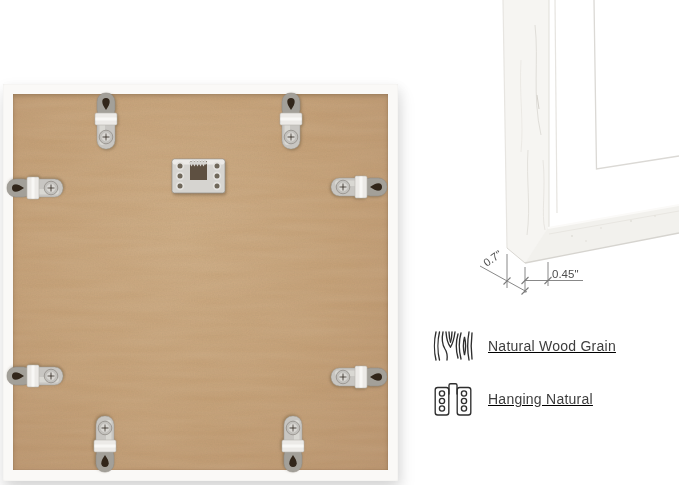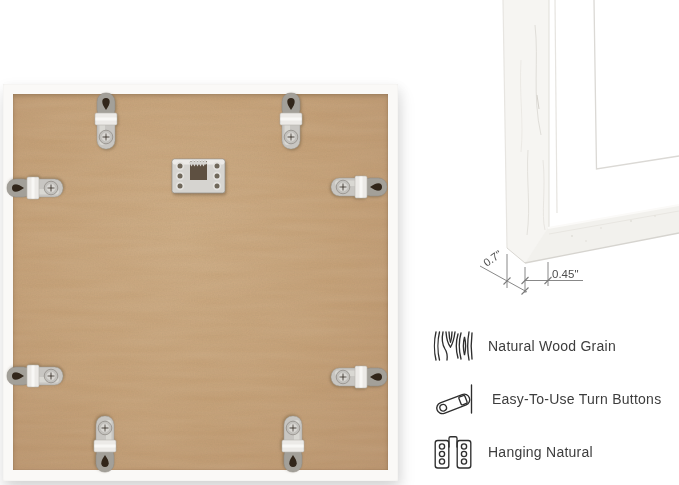--- a/index.html
+++ b/index.html
@@ -22,21 +22,21 @@
   .tb{position:absolute;width:24px;height:58px;
       filter:drop-shadow(1.5px 1.5px 1.5px rgba(70,55,30,.35));}
   .tb svg,.hanger svg{display:block;width:100%;height:100%;}
 
   
   .corner-detail{position:absolute;left:440px;top:0;width:239px;height:320px;}
   .dim-text{font-family:"Liberation Sans", sans-serif;fill:#4d4d4d;}
 
   
   .features{position:absolute;left:433px;top:329px;width:240px;margin:0;padding:0;list-style:none;}
-  .feature{display:flex;align-items:center;height:34px;margin-bottom:19px;}
+  .feature{display:flex;align-items:center;height:34px;margin-bottom:19px;text-decoration:underline;}
   .ficon{flex:0 0 40px;display:flex;align-items:center;justify-content:center;}
   .ficon svg{display:block;}
   .flabel{margin-left:15px;font-size:14px;letter-spacing:.25px;color:#3d3d3d;white-space:nowrap;}
 </style>
 </head>
 <body>
 
 <div class="stage">
 
   <section class="frame-back">
@@ -247,33 +247,20 @@
           <path d="M25,3 C23,10 23,20 25,27"></path>
           <path d="M28,2 C26,9 26,20 28,28"></path>
           <path d="M31.5,6 C30,12 30,18 31.5,24 C33,18 33,12 31.5,6 Z"></path>
           <path d="M36,1 C34.5,9 34.5,21 36,29"></path>
           <path d="M39,2 C38,10 38,20 39,28"></path>
         </svg>
       </span>
       <span class="flabel">Natural Wood Grain</span>
     </li>
 
-    <li class="feature">
-      <span class="ficon">
-        <svg width="44" height="34" viewBox="0 0 44 34" fill="none" stroke="#2e2e2e" stroke-width="1.35" stroke-linecap="round">
-          <line x1="38.5" y1="3" x2="38.5" y2="31"></line>
-          <g transform="rotate(-21 20 22)">
-            <rect x="3" y="16.5" width="34.5" height="11" rx="5.5"></rect>
-            <circle cx="9.5" cy="22" r="3.3"></circle>
-            <rect x="27.5" y="17.8" width="6.4" height="8.4" rx="1.2"></rect>
-          </g>
-        </svg>
-      </span>
-      <span class="flabel">Easy-To-Use Turn Buttons</span>
-    </li>
 
     <li class="feature">
       <span class="ficon">
         <svg width="40" height="36" viewBox="0 0 40 36" fill="none" stroke="#2e2e2e" stroke-width="1.35" stroke-linecap="round">
           <rect x="2.2" y="6.5" width="13.6" height="27.5" rx="2.5"></rect>
           <rect x="24.2" y="6.5" width="13.6" height="27.5" rx="2.5"></rect>
           <path d="M16,13 L16,4.3 Q16,2.7 17.6,2.7 L22.4,2.7 Q24,2.7 24,4.3 L24,13"></path>
           <circle cx="9" cy="12.5" r="2.6"></circle>
             <circle cx="9" cy="20" r="2.6"></circle>
             <circle cx="9" cy="27.5" r="2.6"></circle>

